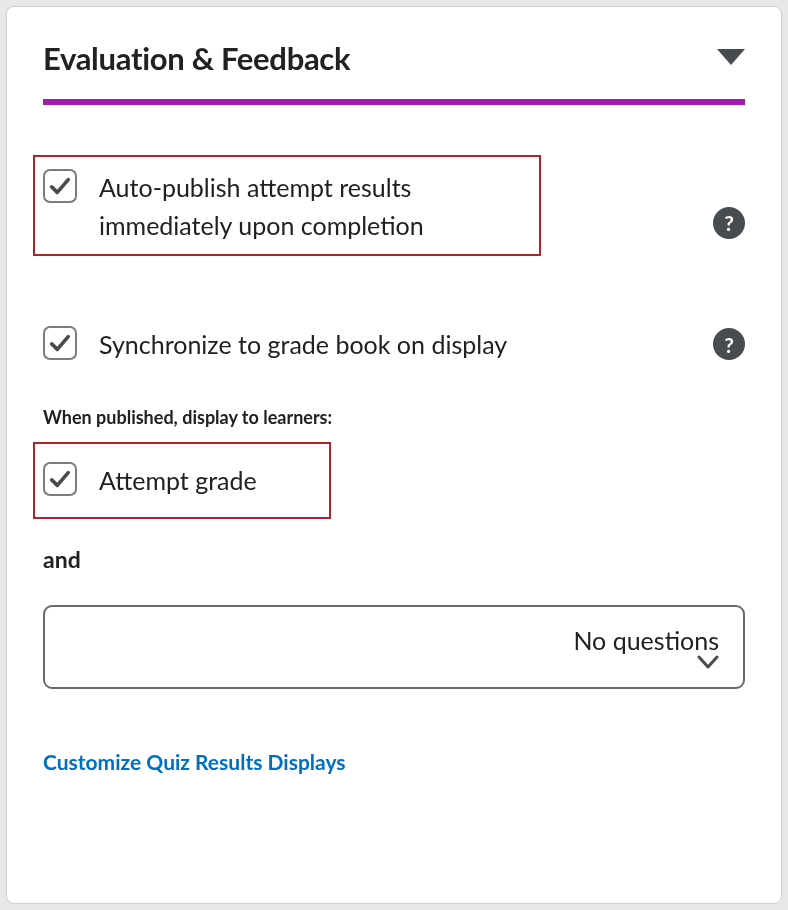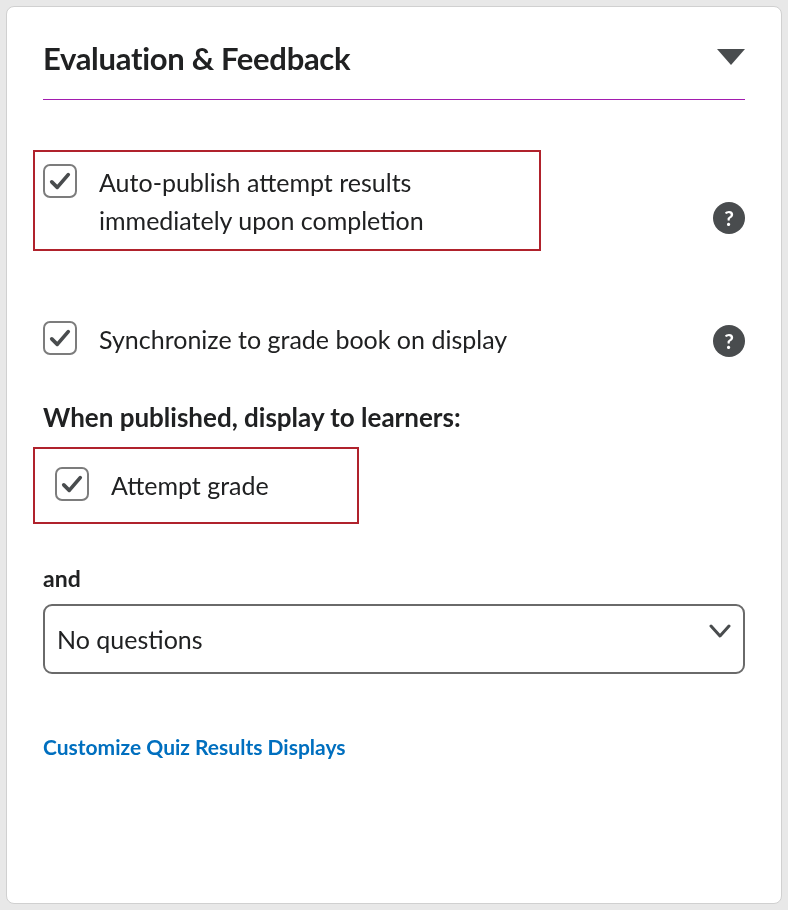--- a/index.html
+++ b/index.html
@@ -20,37 +20,37 @@
       border-radius: 8px;
       width: 100%;
       height: 100%;
       padding: 32px 36px;
     }
     .panel-header {
       display: flex;
       justify-content: space-between;
       align-items: center;
       padding-bottom: 22px;
-      border-bottom: 1px solid #a21caf;
+      border-bottom: 6px solid #a21caf;
       margin-bottom: 50px;
     }
     .panel-title {
       font-size: 31px;
       font-weight: 700;
       color: #202122;
       letter-spacing: -0.3px;
     }
     .collapse-icon svg {
       width: 28px;
       height: 18px;
       display: block;
     }
     .option-row {
       display: flex;
-      align-items: center;
+      align-items: flex-start;
       justify-content: space-between;
       margin-bottom: 34px;
     }
     .option-left {
       display: flex;
       align-items: flex-start;
       flex: 1;
       gap: 22px;
     }
     .checkbox {
@@ -111,55 +111,56 @@
     .highlight-wrapper-1 {
       display: flex;
       align-items: center;
       justify-content: space-between;
       margin-bottom: 34px;
     }
     .highlight-wrapper-1 .help-icon {
       margin-top: 0;
     }
     .subsection-label {
-      font-size: 26px;
+      font-size: 18px;
       font-weight: 700;
       color: #202122;
       margin-top: 42px;
       margin-bottom: 14px;
     }
     .highlight-box-2 {
       border: 2px solid #b0222c;
-      padding: 16px 10px 18px 20px;
+      padding: 16px 10px 18px 8px;
       margin-left: -10px;
-      width: 326px;
-      margin-bottom: 40px;
+      width: 298px;
+      margin-bottom: 26px;
     }
     .highlight-box-2 .option-left {
       align-items: center;
     }
     .highlight-box-2 .checkbox {
       margin-top: 0;
     }
     .and-label {
       font-size: 23px;
       font-weight: 700;
       color: #202122;
-      margin-bottom: 12px;
+      margin-bottom: 32px;
     }
     .dropdown {
       width: 100%;
       border: 2px solid #6a6a6a;
       border-radius: 9px;
-      padding: 18px 12px;
-      display: flex;
-      justify-content: space-between;
-      align-items: flex-start;
+      padding: 18px 24px;
+      display: flex;
+      justify-content: space-between;
+      align-items: flex-end;
       cursor: pointer;
       background: #fff;
+      flex-direction: column;
     }
     .dropdown-value {
       font-size: 25px;
       color: #202122;
     }
     .dropdown-chevron svg {
       width: 22px;
       height: 14px;
       display: block;
     }

